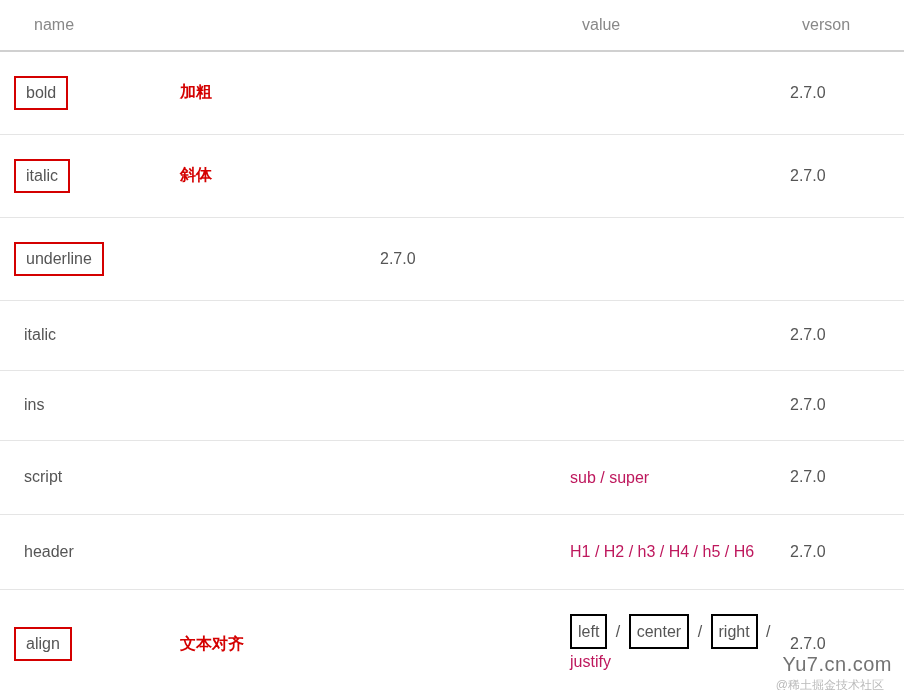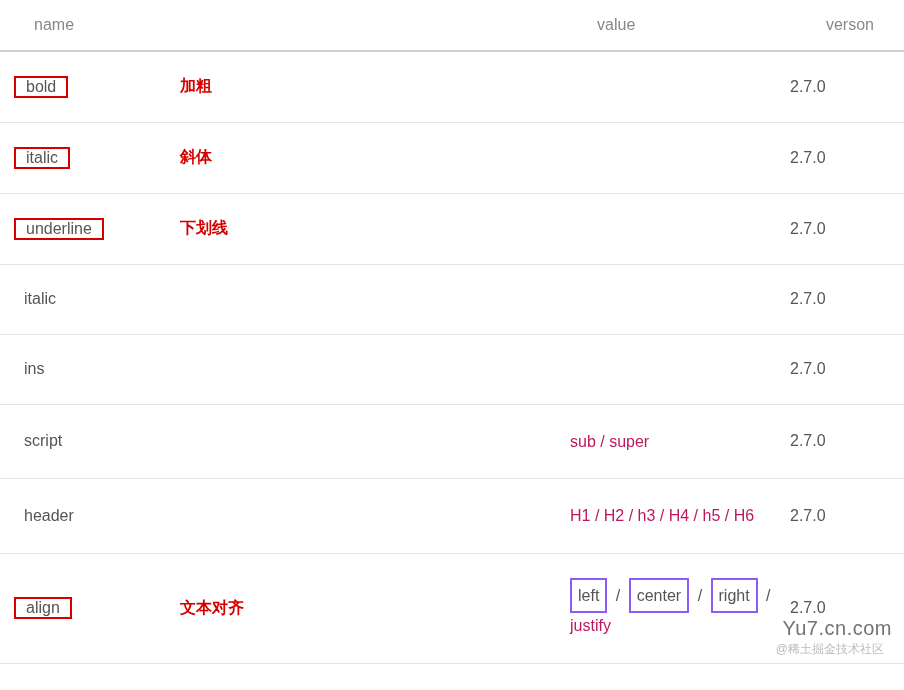--- a/index.html
+++ b/index.html
@@ -13,47 +13,46 @@
     }
     .table { width: 100%; }
     .thead-row, .tbody-row {
       display: flex;
       align-items: center;
       border-bottom: 1px solid #e5e5e5;
     }
     .thead-row {
       padding: 12px 0;
       border-bottom: 2px solid #d0d0d0;
-      gap: 15px;
     }
     .tbody-row {
       padding: 24px 0;
       min-height: 70px;
       position: relative;
     }
     .col-name { width: 160px; padding-left: 24px; color: #555; }
     .col-annot { width: 410px; color: #d40000; font-weight: 700; }
     .col-value { width: 220px; color: #555; line-height: 1.6; }
     .col-version { flex: 1; text-align: left; padding-right: 30px; color: #555; }
     .thead-row .col-name,
     .thead-row .col-value,
     .thead-row .col-version { color: #888; font-weight: 400; }
     .thead-row .col-name { padding-left: 34px; }
     .thead-row .col-value { padding-left: 0; margin-left: 12px; }
     .boxed {
       display: inline-block;
       border: 2px solid #d40000;
-      padding: 0 10px;
+      padding: 6px 10px;
       margin-left: -10px;
       color: #555;
       font-weight: 400;
     }
     .val-boxed {
       display: inline-block;
-      border: 2px solid #8b5cf6;
+      border: 2px solid #000000;
       padding: 3px 6px;
       color: #555;
     }
     .val-sep { color: #555; padding: 0 4px; }
     .val-plain { color: #be185d; }
     .watermark-right {
       position: absolute;
       right: 12px;
       bottom: 24px;
       font-size: 20px;
@@ -89,21 +88,20 @@
         <div class="col-version">2.7.0</div>
       </div>
       <div class="tbody-row">
         <div class="col-name"><span class="boxed">italic</span></div>
         <div class="col-annot"><span class="annot-wrap">斜体</span></div>
         <div class="col-value"></div>
         <div class="col-version">2.7.0</div>
       </div>
       <div class="tbody-row">
         <div class="col-name"><span class="boxed">underline</span></div>
-        <div class="col-annot"><span class="annot-wrap">下划线</span></div>
         <div class="col-value"></div>
         <div class="col-version">2.7.0</div>
       </div>
       <div class="tbody-row">
         <div class="col-name">italic</div>
         <div class="col-annot"></div>
         <div class="col-value"></div>
         <div class="col-version">2.7.0</div>
       </div>
       <div class="tbody-row">

